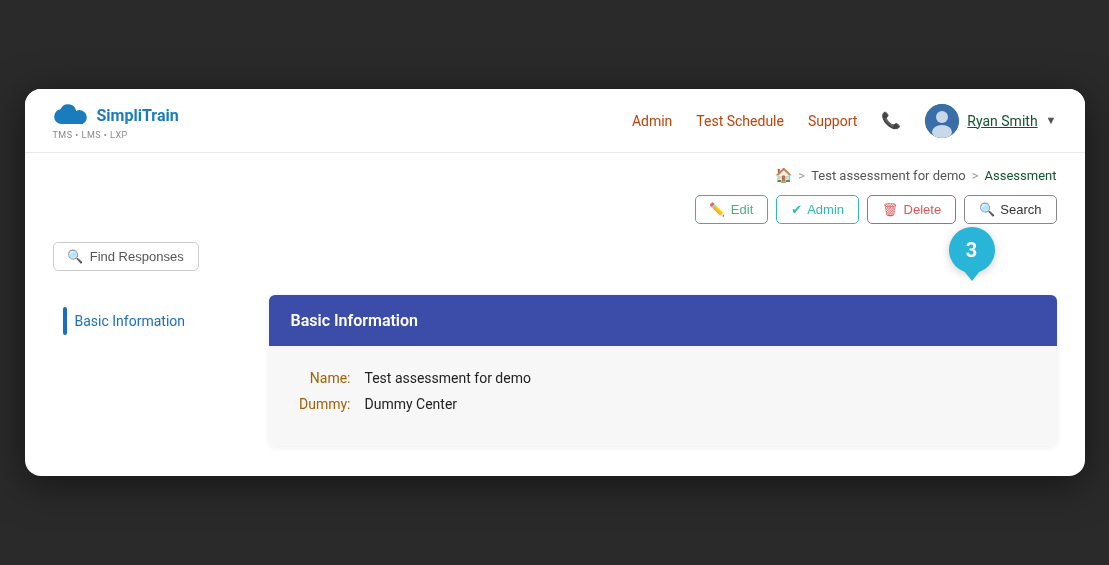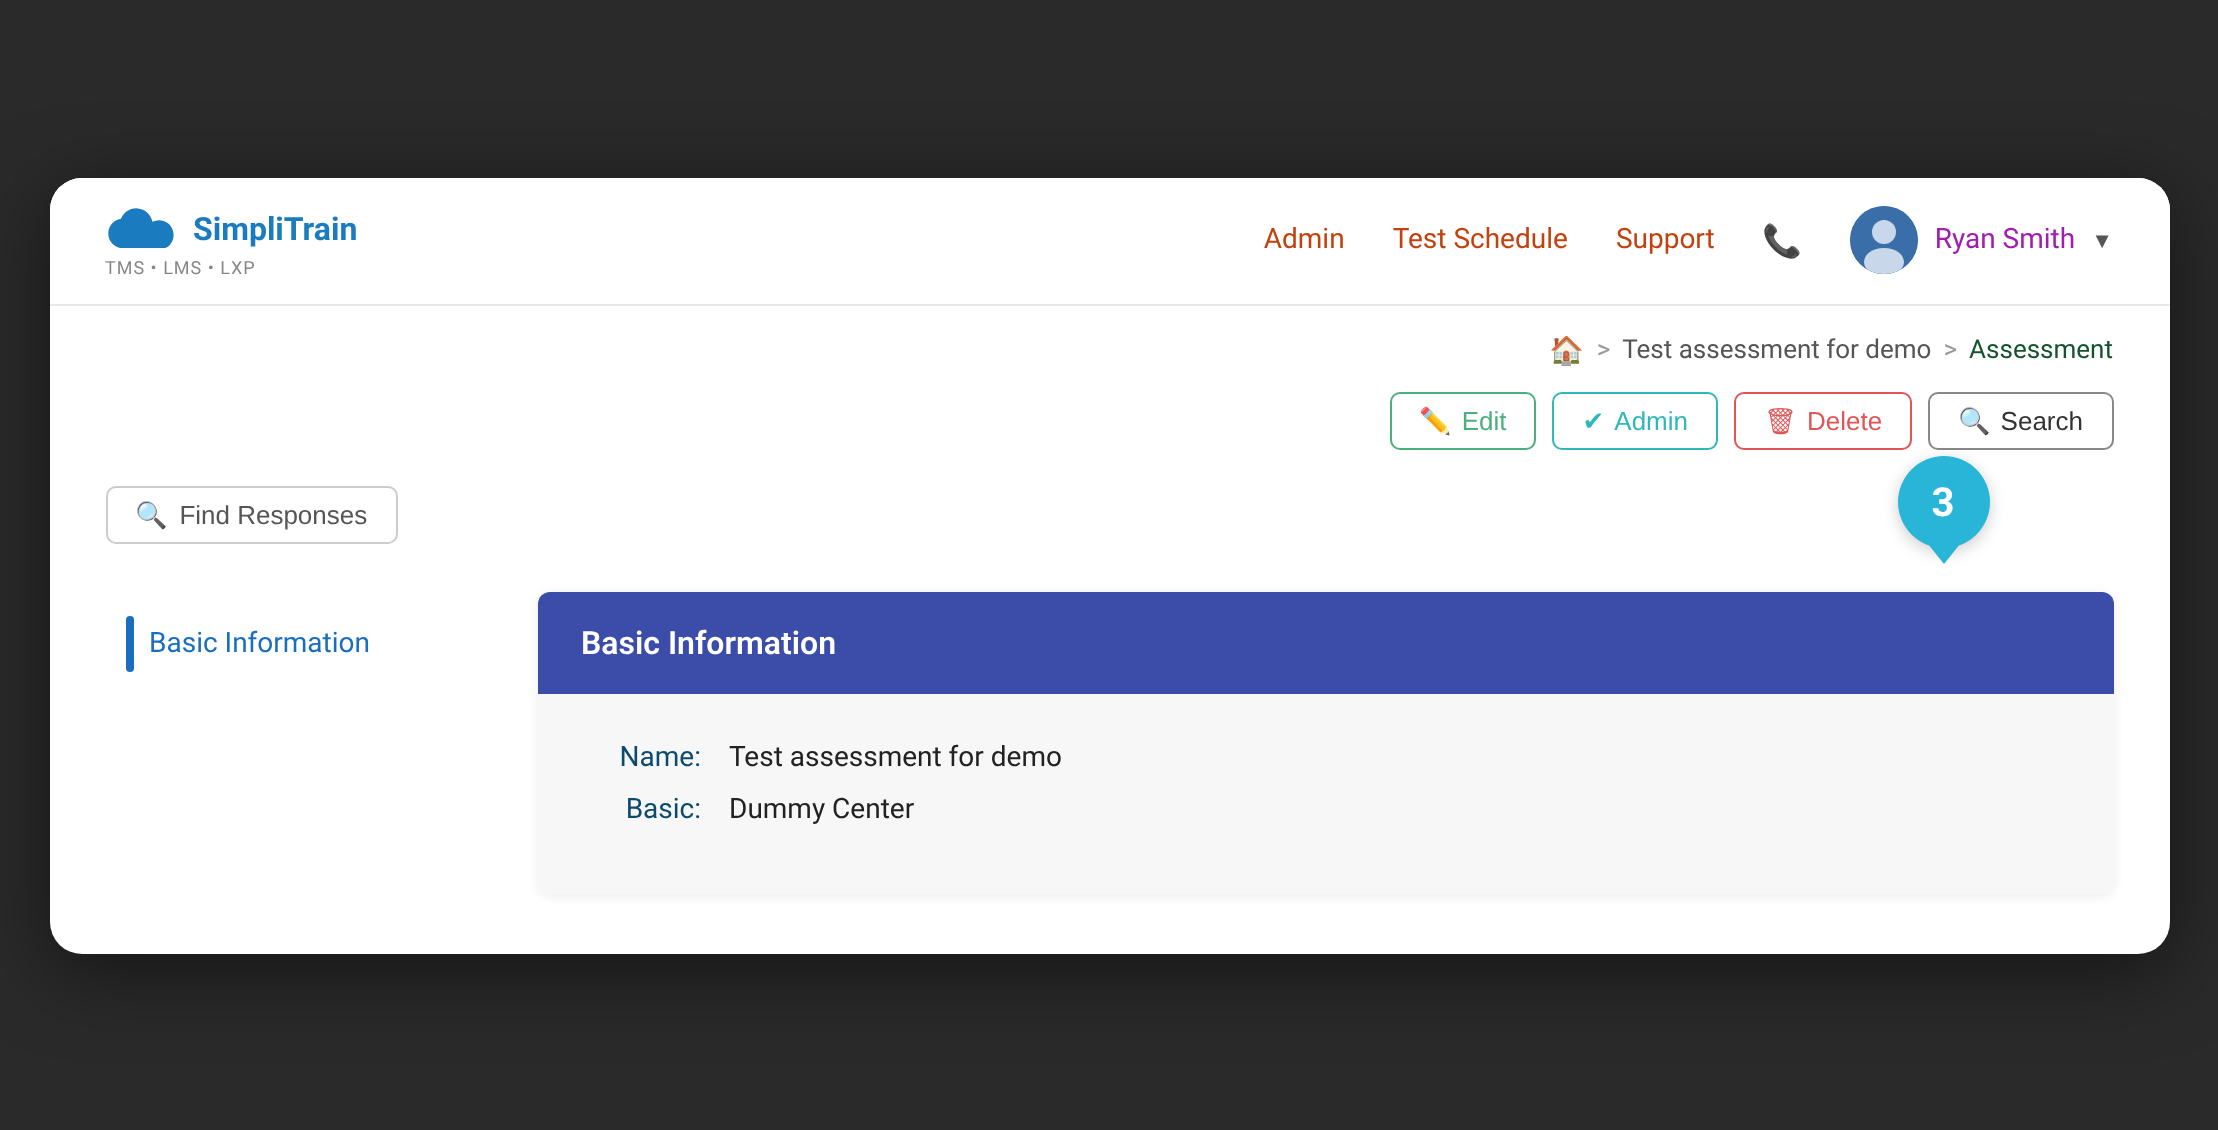--- a/index.html
+++ b/index.html
@@ -83,21 +83,22 @@
       overflow: hidden;
     }
     .user-info {
       display: flex;
       align-items: center;
       gap: 8px;
       cursor: pointer;
     }
     .user-name {
       font-size: 14px;
-      color: #a21caf;
+      color: #14532d;
+      text-decoration: underline;
     }
     .chevron-down {
       font-size: 11px;
       color: #555;
     }
     
     .breadcrumb-row {
       display: flex;
       justify-content: flex-end;
       padding: 14px 28px 6px;
@@ -217,21 +218,21 @@
       background: #f7f7f7;
       padding: 24px 22px;
     }
     .info-row {
       display: flex;
       align-items: flex-start;
       margin-bottom: 10px;
       font-size: 14px;
     }
     .info-label {
-      color: #0c4a6e;
+      color: #a16207;
       min-width: 60px;
       text-align: right;
       margin-right: 14px;
     }
     .info-value {
       color: #222;
     }
     
     .tooltip-bubble {
       position: absolute;
@@ -353,20 +354,20 @@
     <div class="content-panel">
       <div class="content-header">
         <span>Basic Information</span>
       </div>
       <div class="content-body">
         <div class="info-row">
           <span class="info-label">Name:</span>
           <span class="info-value">Test assessment for demo</span>
         </div>
         <div class="info-row">
-          <span class="info-label">Basic:</span>
+          <span class="info-label">Dummy:</span>
           <span class="info-value">Dummy Center</span>
         </div>
       </div>
     </div>
   </div>
 
 </div>
 
 </body></html>

